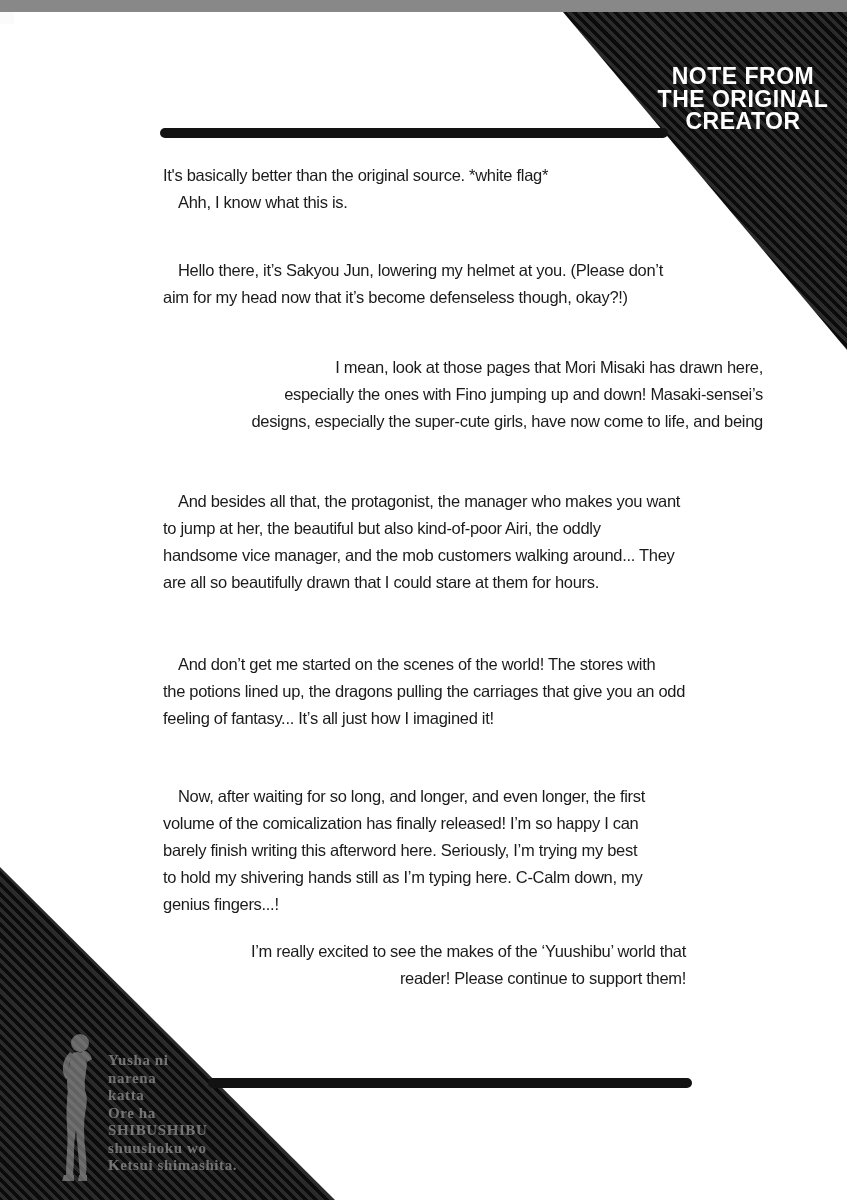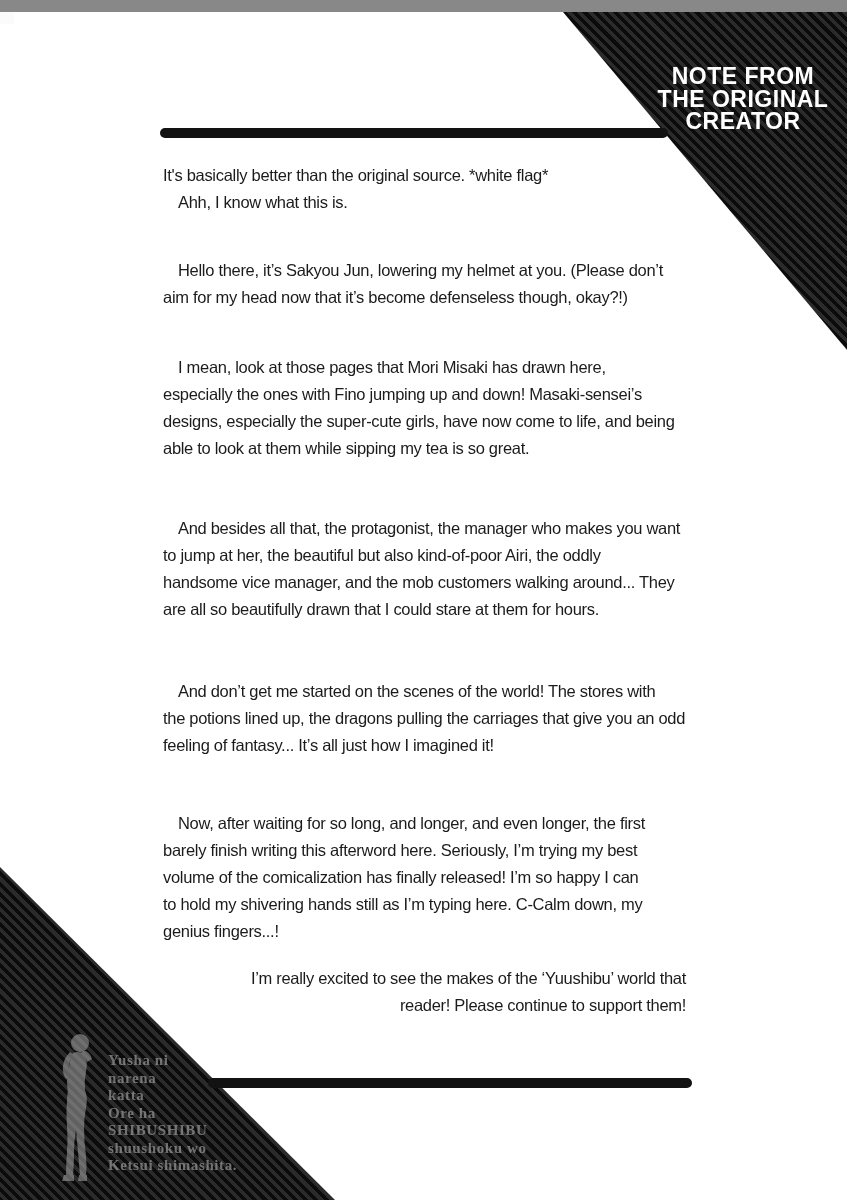--- a/index.html
+++ b/index.html
@@ -33,21 +33,21 @@
   }
 
   
   .afterword {
     position:absolute; left:163px; top:150px; width:600px;
     color:#1b1b1b; font-size:16.5px; line-height:27px; letter-spacing:-0.3px;
   }
   .line { white-space:nowrap; }
   .indent { padding-left:15px; }
   .para-2 { margin-top:41px; }
-  .para-3 { margin-top:43px; }
+  .para-3 { margin-top:43px;text-align:right; }
   .para-4 { margin-top:53px; }
   .para-5 { margin-top:55px; }
   .para-6 { margin-top:51px; }
   .para-7 { margin-top:20px; width:523px; text-align:right; }
 
   
   .watermark-text {
     position:absolute; left:108px; top:1040px;
     color:#979797; opacity:0.72;
     font-family:"Liberation Serif", serif; font-weight:bold;
@@ -80,37 +80,36 @@
       <div class="line indent">Ahh, I know what this is.</div>
     </div>
     <div class="para para-2">
       <div class="line indent">Hello there, it’s Sakyou Jun, lowering my helmet at you. (Please don’t</div>
       <div class="line">aim for my head now that it’s become defenseless though, okay?!)</div>
     </div>
     <div class="para para-3">
       <div class="line indent">I mean, look at those pages that Mori Misaki has drawn here,</div>
       <div class="line">especially the ones with Fino jumping up and down! Masaki-sensei’s</div>
       <div class="line">designs, especially the super-cute girls, have now come to life, and being</div>
-      <div class="line">able to look at them while sipping my tea is so great.</div>
     </div>
     <div class="para para-4">
       <div class="line indent">And besides all that, the protagonist, the manager who makes you want</div>
       <div class="line">to jump at her, the beautiful but also kind-of-poor Airi, the oddly</div>
       <div class="line">handsome vice manager, and the mob customers walking around... They</div>
       <div class="line">are all so beautifully drawn that I could stare at them for hours.</div>
     </div>
     <div class="para para-5">
       <div class="line indent">And don’t get me started on the scenes of the world! The stores with</div>
       <div class="line">the potions lined up, the dragons pulling the carriages that give you an odd</div>
       <div class="line">feeling of fantasy... It’s all just how I imagined it!</div>
     </div>
     <div class="para para-6">
       <div class="line indent">Now, after waiting for so long, and longer, and even longer, the first</div>
+      <div class="line">volume of the comicalization has finally released! I’m so happy I can</div>
       <div class="line">barely finish writing this afterword here. Seriously, I’m trying my best</div>
-      <div class="line">volume of the comicalization has finally released! I’m so happy I can</div>
       <div class="line">to hold my shivering hands still as I’m typing here. C-Calm down, my</div>
       <div class="line">genius fingers...!</div>
     </div>
     <div class="para para-7">
       <div class="line">I’m really excited to see the makes of the ‘Yuushibu’ world that</div>
       <div class="line">reader! Please continue to support them!</div>
     </div>
   </div>
 
   <svg class="watermark-figure" viewBox="0 0 56 155" xmlns="http://www.w3.org/2000/svg">

